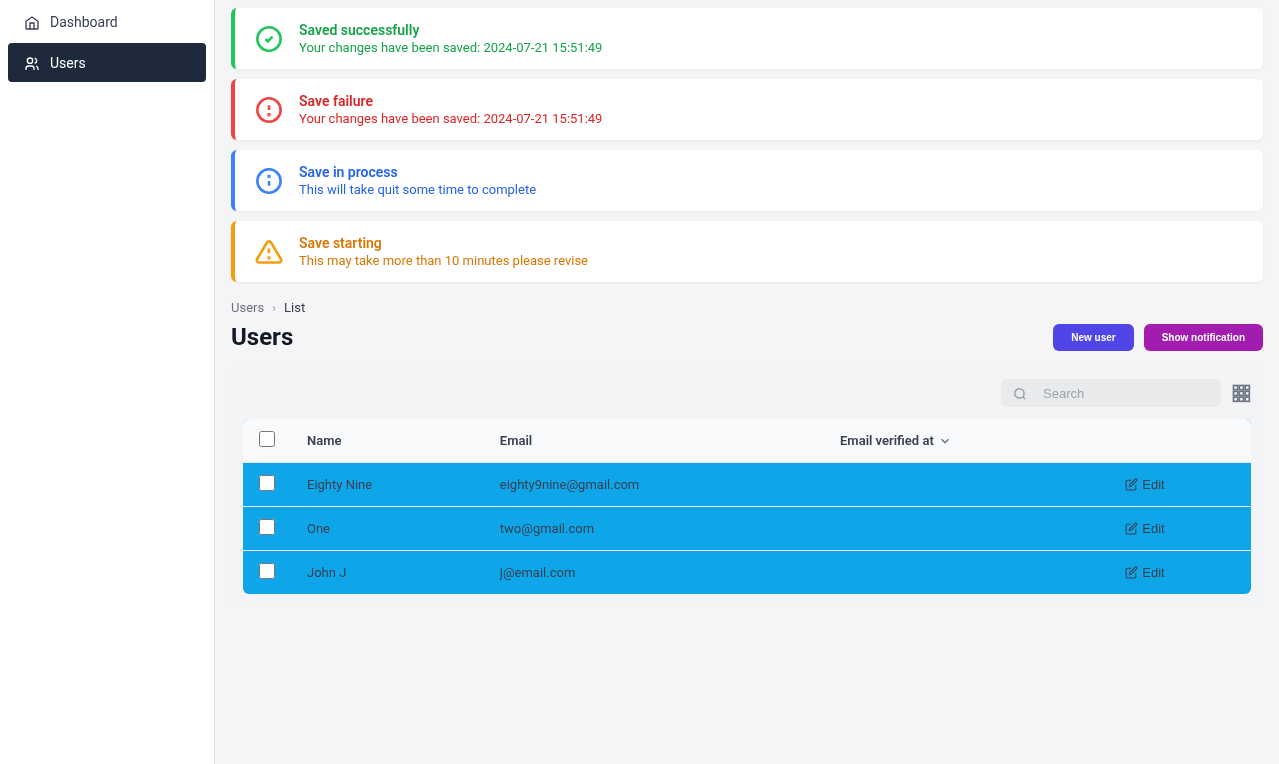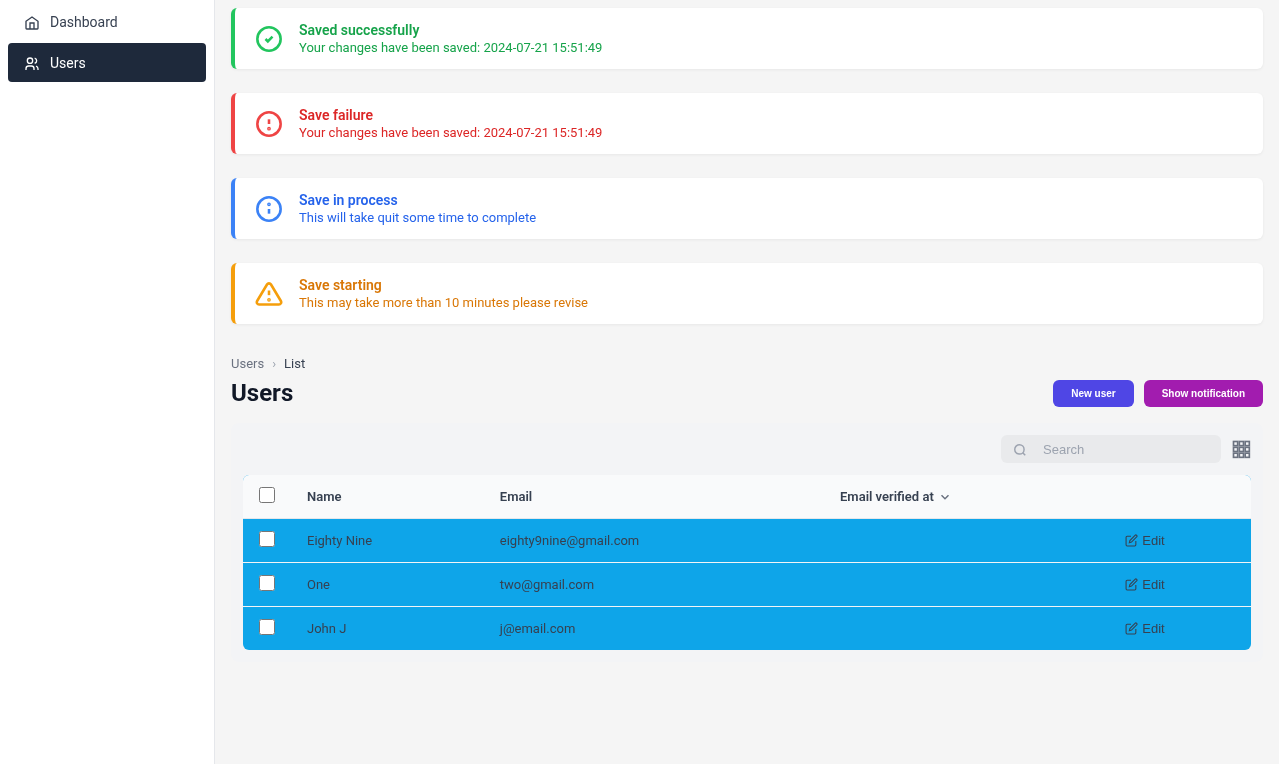--- a/index.html
+++ b/index.html
@@ -41,21 +41,21 @@
     .notification-area {
       padding: 8px 16px;
     }
     .notification-banner {
       display: flex;
       align-items: center;
       gap: 14px;
       background: #fff;
       border-radius: 6px;
       padding: 14px 18px;
-      margin-bottom: 24px;
+      margin-bottom: 10px;
       border-left: 4px solid;
       box-shadow: 0 1px 3px rgba(0,0,0,0.06);
     }
     .notification-banner.success { border-left-color: #22c55e; }
     .notification-banner.error { border-left-color: #ef4444; }
     .notification-banner.info { border-left-color: #3b82f6; }
     .notification-banner.warning { border-left-color: #f59e0b; }
 
     .notif-icon {
       flex-shrink: 0;

